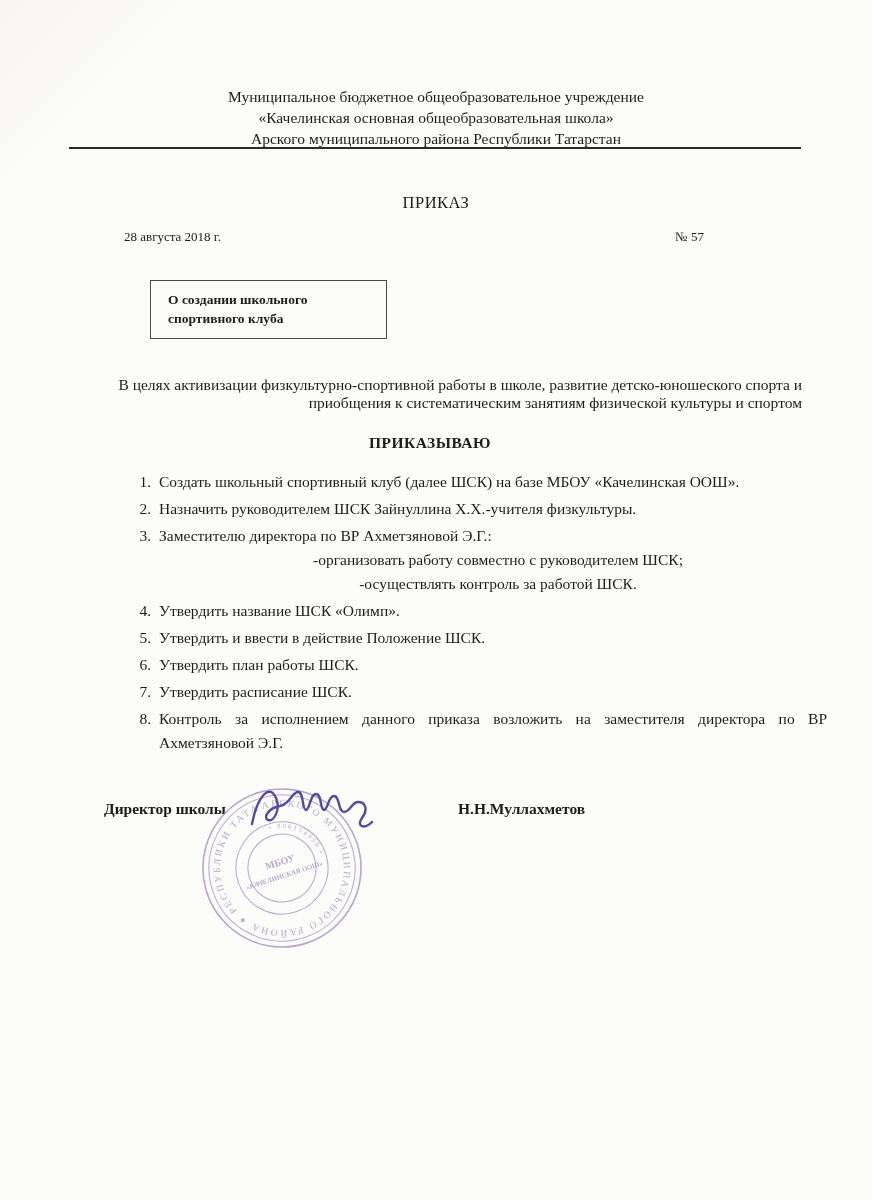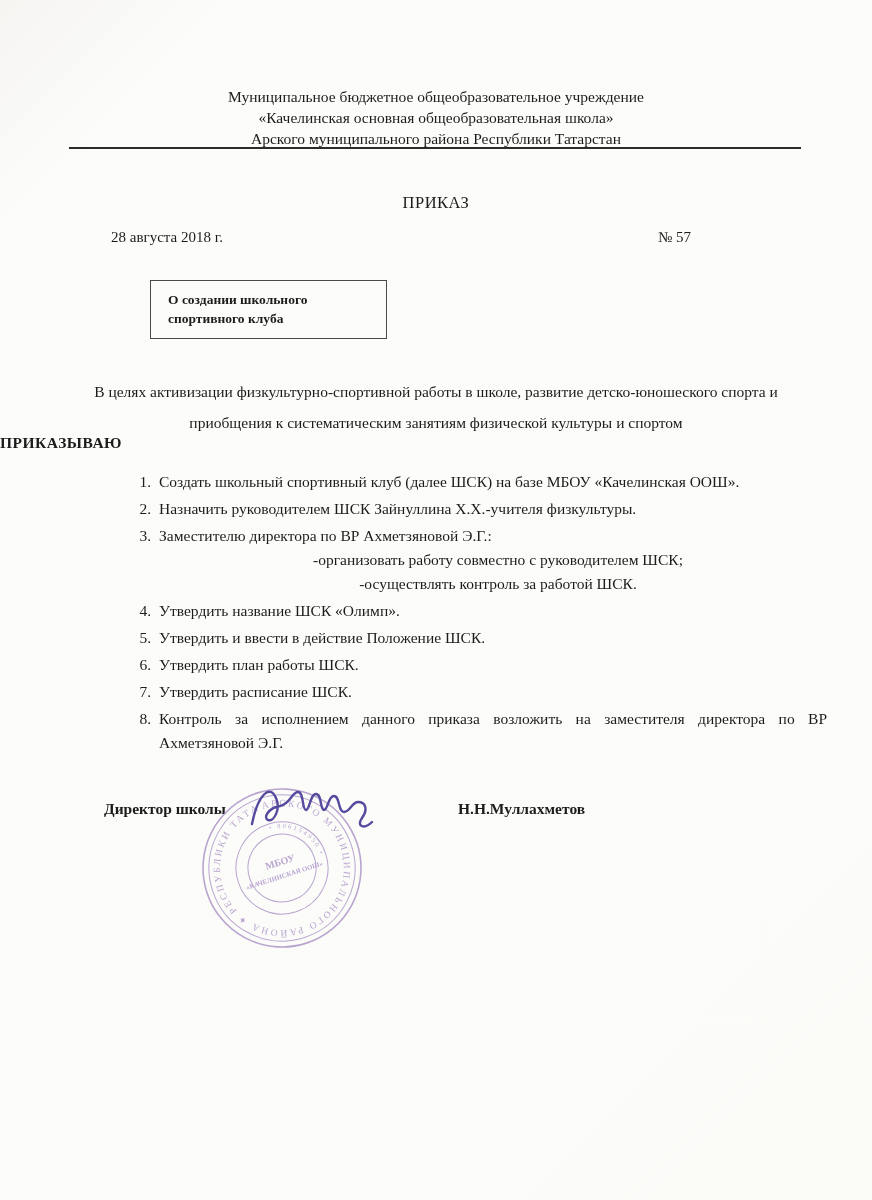--- a/index.html
+++ b/index.html
@@ -18,37 +18,37 @@
   }
   .header-rule{
     position:absolute;top:147px;left:69px;width:732px;height:2px;
     background:#2b2b2b;
   }
   .doc-title{
     position:absolute;top:193px;left:0;right:0;
     text-align:center;font-weight:normal;font-size:16.5px;letter-spacing:.5px;
   }
   .date-row{
-    position:absolute;top:229px;left:111px;width:580px;
+    position:absolute;top:229px;left:124px;width:580px;
     display:flex;justify-content:space-between;
-    font-size:15px;
+    font-size:13px;
   }
   .subject-box{
     position:absolute;top:280px;left:150px;width:206px;
     border:1px solid #4a4a4a;
     padding:9px 12px 10px 17px;
     font-weight:bold;font-size:13.5px;line-height:19px;
   }
   .preamble{
     position:absolute;top:376px;left:70px;width:732px;
-    text-align:center;font-size:15.5px;line-height:31px;margin:0;
+    text-align:right;font-size:15.5px;line-height:18px;margin:0;
   }
   .order-heading{
     position:absolute;top:434px;left:0;right:12px;
-    text-align:left;font-weight:bold;font-size:15.5px;letter-spacing:.5px;
+    text-align:center;font-weight:bold;font-size:15.5px;letter-spacing:.5px;
   }
   ol.order-list{
     position:absolute;top:470px;left:125px;width:672px;
     margin:0;padding:0 0 0 30px;
     font-size:15.5px;line-height:24px;
   }
   ol.order-list li{margin:0 0 3px 0;text-align:justify;padding-left:4px;}
   .subline{margin-left:10px;text-align:center;}
   .signature-row{position:absolute;top:800px;left:0;right:0;height:160px;}
   .sig-role{

